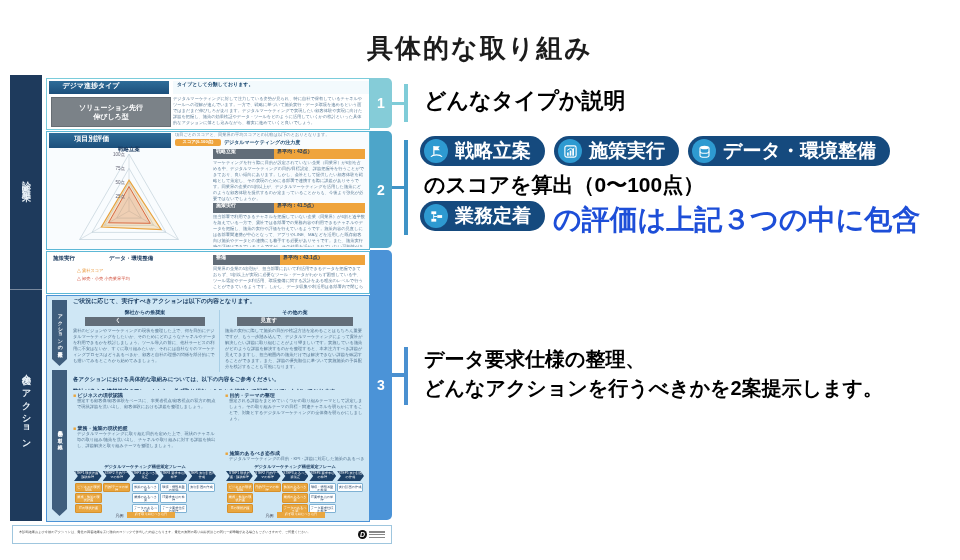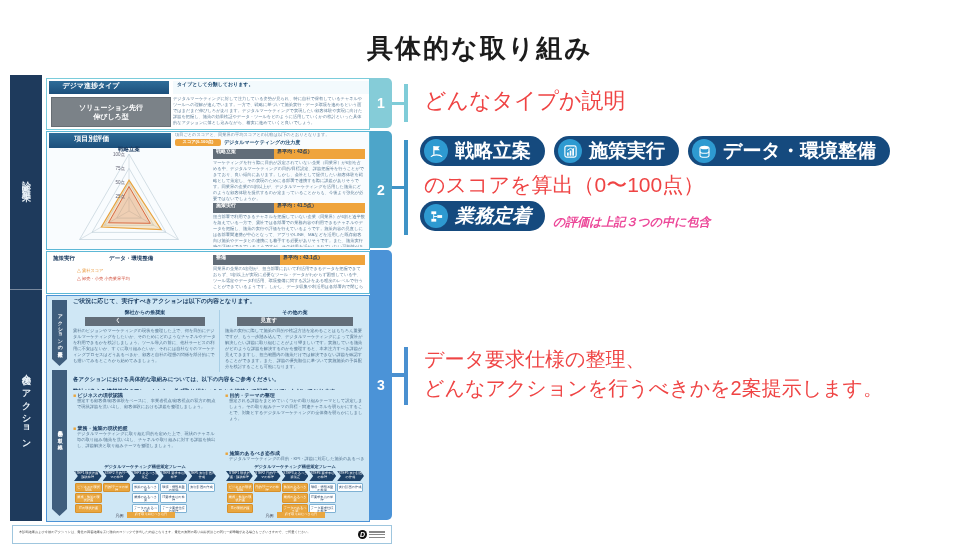--- a/index.html
+++ b/index.html
@@ -123,29 +123,29 @@
 
   
   .conn{position:absolute;}
   .h1c{left:392px;top:101.5px;width:12px;height:3.5px;background:#7fccd8;}
   .v1c{left:404px;top:84px;width:3.5px;height:38px;background:#7fccd8;}
   .h2c{left:392px;top:185.5px;width:12px;height:3.5px;background:#3f93c6;}
   .v2c{left:404px;top:140px;width:3.5px;height:95px;background:#3f93c6;}
   .h3c{left:392px;top:373px;width:12px;height:3.5px;background:#4a90d0;}
   .v3c{left:404px;top:347px;width:3.5px;height:58px;background:#4a90d0;}
 
-  .ann-tx{position:absolute;color:#ef4444;font-weight:400;white-space:nowrap;}
+  .ann-tx{position:absolute;color:#000000;font-weight:700;white-space:nowrap;}
   .a1t{left:424px;top:86px;font-size:22px;}
   .a2l2{left:424px;top:171px;font-size:21px;}
   .a3l1{left:424px;top:346px;font-size:20px;}
   .a3l2{left:424px;top:375px;font-size:20px;}
 
   .pill-row{position:absolute;left:420px;top:136px;display:flex;gap:9px;align-items:center;}
-  .row3{position:absolute;left:420px;top:201px;display:flex;gap:8px;align-items:flex-end;font-style:italic;}
-  .row3 .tail{font-size:12px;font-weight:600;color:#ec4899;white-space:nowrap;}
+  .row3{position:absolute;left:420px;top:201px;display:flex;gap:8px;align-items:flex-start;}
+  .row3 .tail{font-size:28px;font-weight:600;color:#1d4ed8;white-space:nowrap;}
   .pill{display:inline-flex;align-items:center;gap:7px;background:#154a7e;border-radius:16px;
     padding:0 14px 0 4px;height:30px;color:#fff;font-weight:bold;font-size:19px;white-space:nowrap;}
   .pill-ic{width:24px;height:24px;border-radius:50%;background:#2e9ad1;display:flex;align-items:center;justify-content:center;flex:none;}
   .pill-ic svg{width:15px;height:15px;display:block;}
 </style>
 </head>
 <body>
 
 <h1 class="page-title">具体的な取り組み</h1>
 

